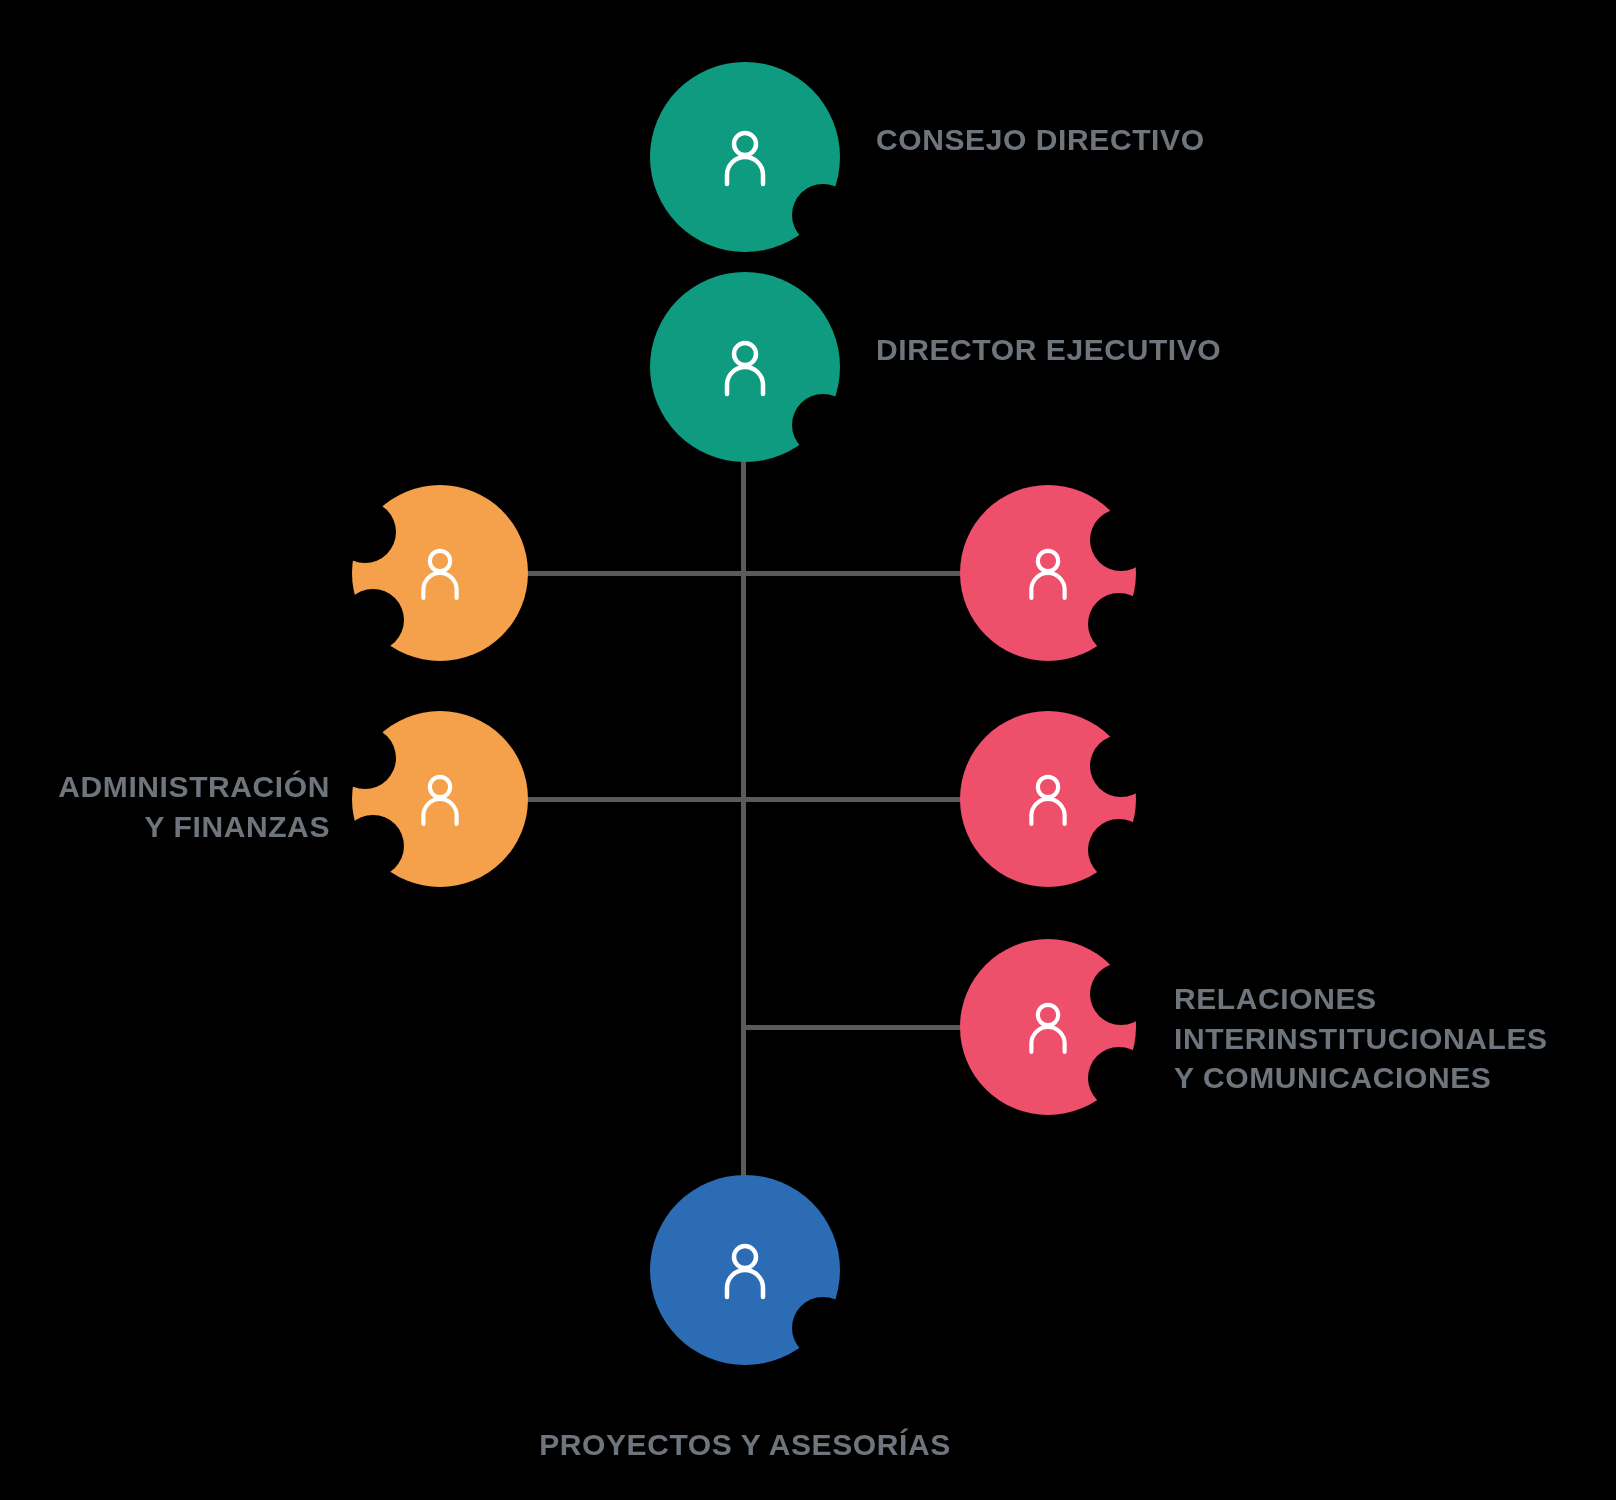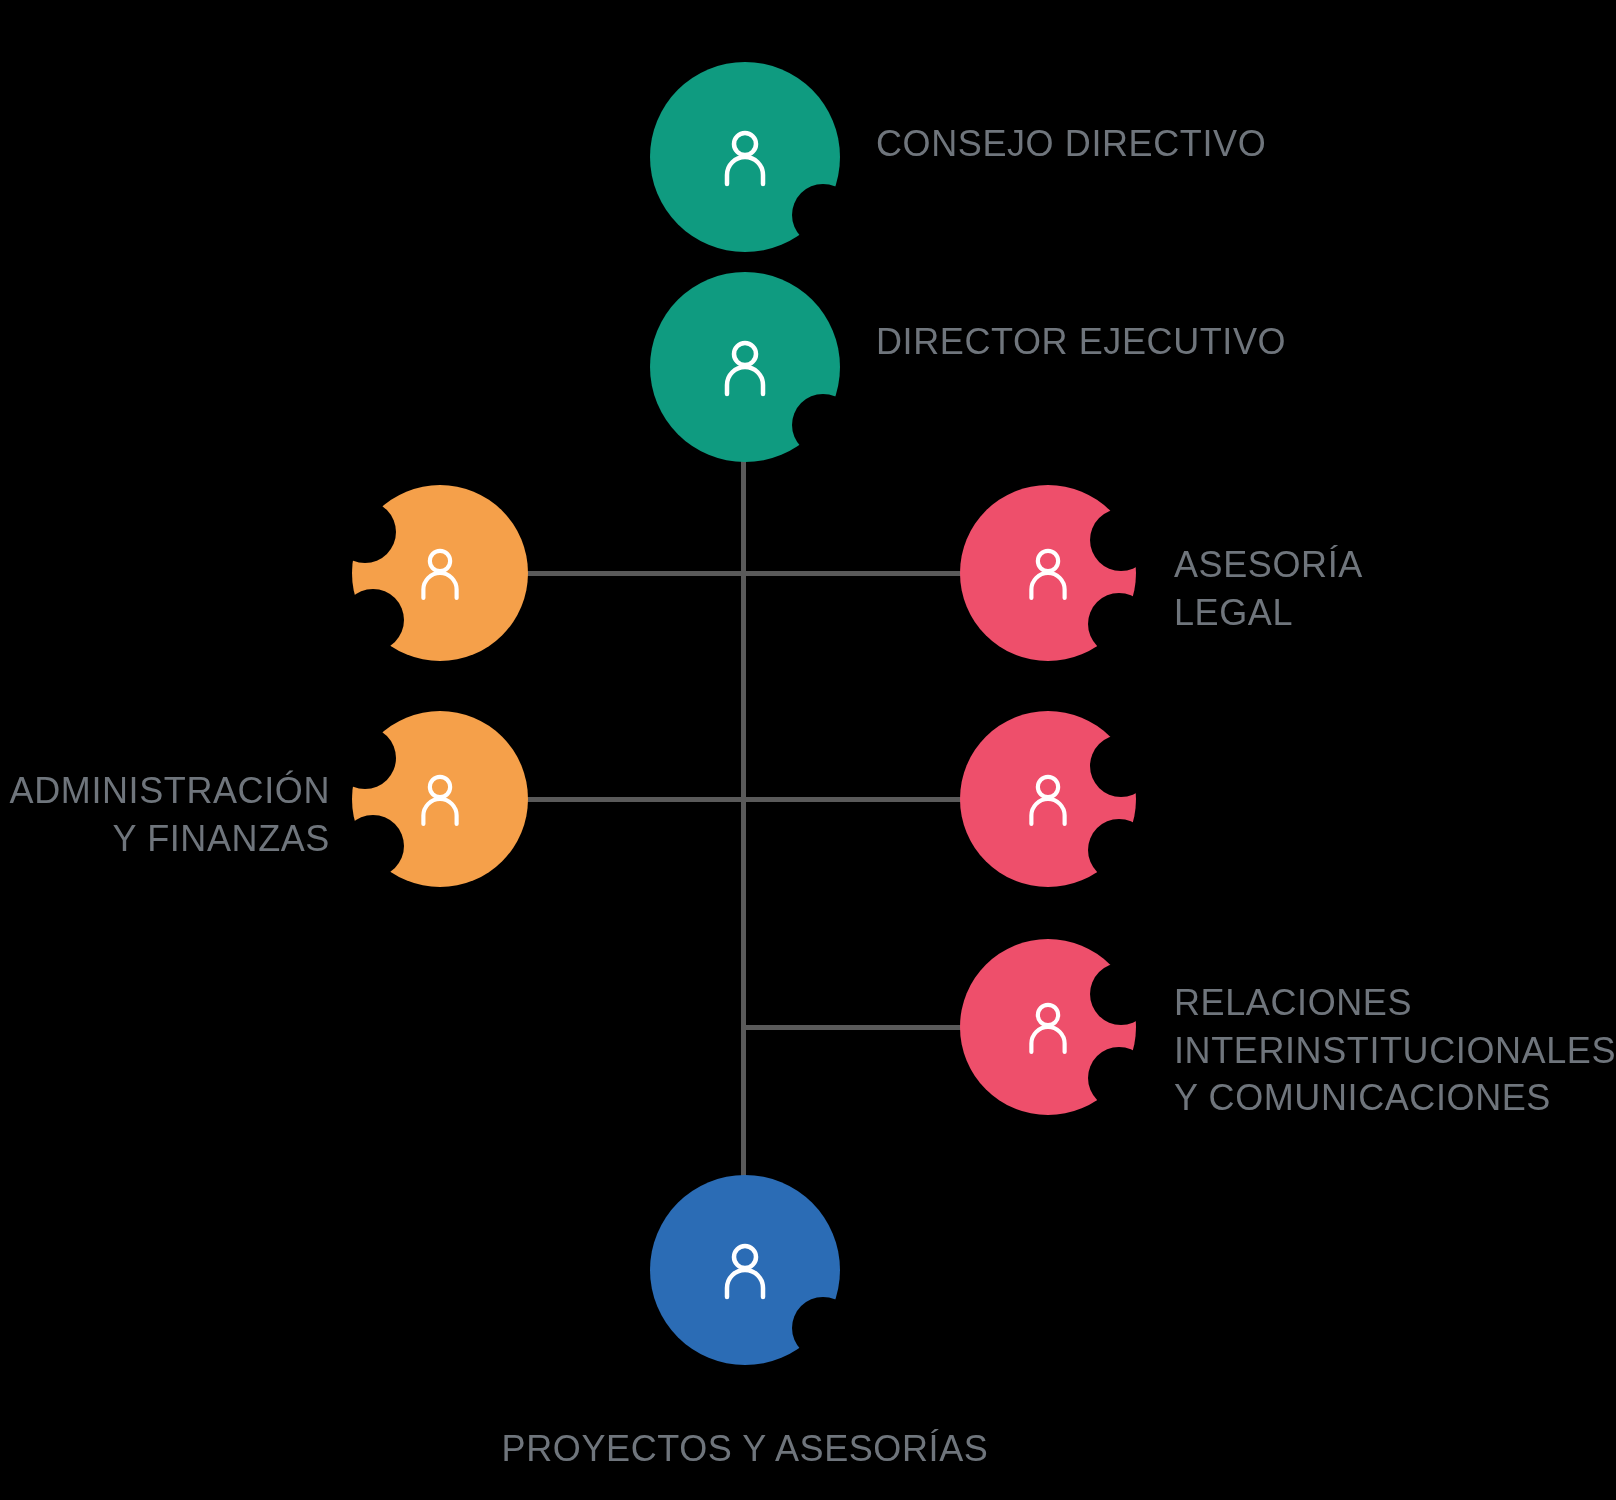--- a/index.html
+++ b/index.html
@@ -54,22 +54,22 @@
   
   .notch.tl { width: 62px; height: 62px; left: -18px;  top: 16px; }
   .notch.bl { width: 62px; height: 62px; left: -10px;  bottom: 10px; }
   .notch.tr { width: 62px; height: 62px; right: -16px; top: 24px; }
   .notch.br { width: 62px; height: 62px; right: -14px; bottom: 6px; }
 
   
   .label {
     position: absolute;
     color: #6f757c;
-    font-weight: normal;
-    font-size: 36px;
+    font-weight: bold;
+    font-size: 30px;
     letter-spacing: 0.6px;
     line-height: 1.32;
     white-space: pre-line;
   }
   .label.right { text-align: left; }
   .label.left  { text-align: right; }
   .label.center { text-align: center; }
 </style>
 </head>
 <body>
@@ -93,41 +93,39 @@
   </div>
   <div class="label right" style="left:876px; top:120px; width:420px;">CONSEJO DIRECTIVO</div>
 
   <div class="node big" style="left:650px; top:272px; background:#0f9b80;">
     <div class="notch br"></div>
     <svg class="person" width="52" height="62" viewBox="0 0 52 62">
       <circle cx="26" cy="18" r="11" fill="none" stroke="#ffffff" stroke-width="4.5"></circle>
       <path d="M8 58 v-9 a18 18 0 0 1 36 0 v9" fill="none" stroke="#ffffff" stroke-width="4.5" stroke-linecap="round"></path>
     </svg>
   </div>
-  <div class="label right" style="left:876px; top:318px; width:440px;">DIRECTOR EJECUTIVO</div>
+  <div class="label right" style="left:876px; top:330px; width:440px;">DIRECTOR EJECUTIVO</div>
 
   <div class="node mid" style="left:352px; top:485px; background:#f5a04a;">
     <div class="notch tl"></div>
     <div class="notch bl"></div>
     <svg class="person" width="48" height="58" viewBox="0 0 52 62">
       <circle cx="26" cy="18" r="11" fill="none" stroke="#ffffff" stroke-width="4.5"></circle>
       <path d="M8 58 v-9 a18 18 0 0 1 36 0 v9" fill="none" stroke="#ffffff" stroke-width="4.5" stroke-linecap="round"></path>
     </svg>
   </div>
 
   <div class="node mid" style="left:960px; top:485px; background:#ee4f6b;">
     <div class="notch tr"></div>
     <div class="notch br"></div>
     <svg class="person" width="48" height="58" viewBox="0 0 52 62">
       <circle cx="26" cy="18" r="11" fill="none" stroke="#ffffff" stroke-width="4.5"></circle>
       <path d="M8 58 v-9 a18 18 0 0 1 36 0 v9" fill="none" stroke="#ffffff" stroke-width="4.5" stroke-linecap="round"></path>
     </svg>
   </div>
-  <div class="label right" style="left:1174px; top:541px; width:420px;">ASESORÍA
-LEGAL</div>
 
   <div class="node mid" style="left:352px; top:711px; background:#f5a04a;">
     <div class="notch tl"></div>
     <div class="notch bl"></div>
     <svg class="person" width="48" height="58" viewBox="0 0 52 62">
       <circle cx="26" cy="18" r="11" fill="none" stroke="#ffffff" stroke-width="4.5"></circle>
       <path d="M8 58 v-9 a18 18 0 0 1 36 0 v9" fill="none" stroke="#ffffff" stroke-width="4.5" stroke-linecap="round"></path>
     </svg>
   </div>
   <div class="label left" style="left:0px; top:767px; width:322px;padding-left:8px;">ADMINISTRACIÓN

